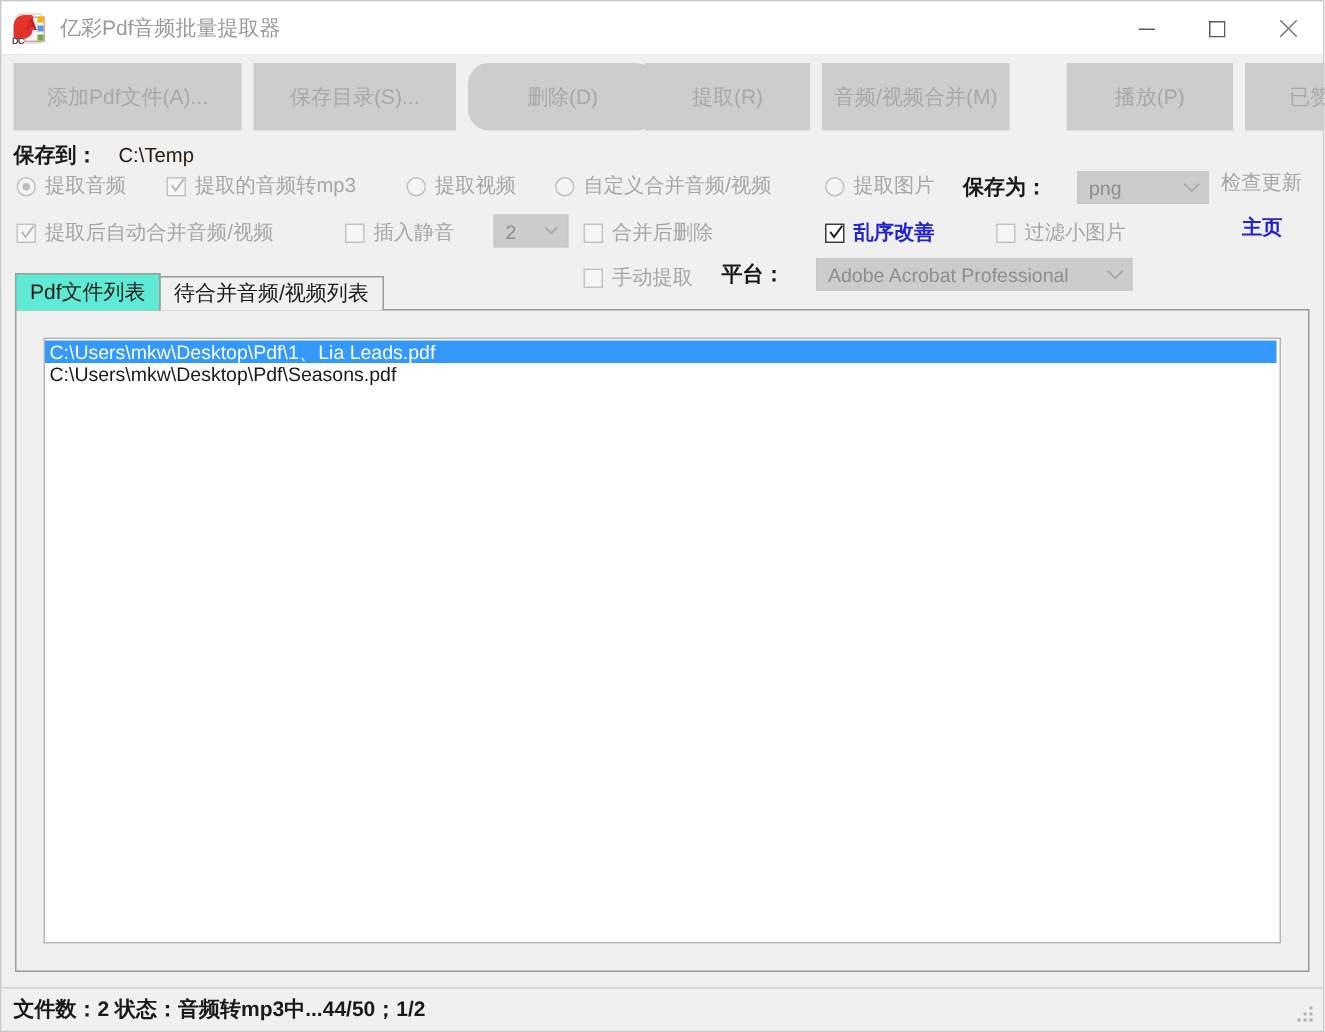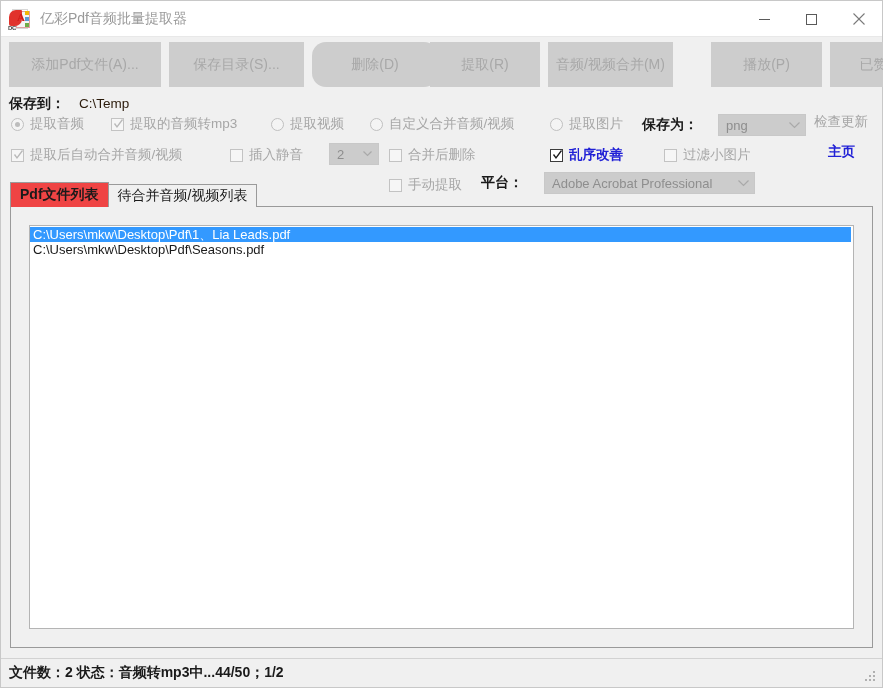--- a/index.html
+++ b/index.html
@@ -242,23 +242,23 @@
     background: #f0f0f0;
     border: 1px solid #9a9a9a;
     border-bottom: none;
     display: flex;
     align-items: center;
     font-size: 14px;
     color: #1a1a1a;
     white-space: nowrap;
   }
   .tab.active {
-    font-weight: bold;
+    font-weight: normal;
     height: 25px;
-    background: #ef4444;
+    background: #5eead4;
     z-index: 6;
     position: relative;
   }
   .tab:not(.active) { margin-left: -1px; }
 
   
   .listpanel {
     position: absolute;
     left: 9px; top: 205px;
     width: 863px;

